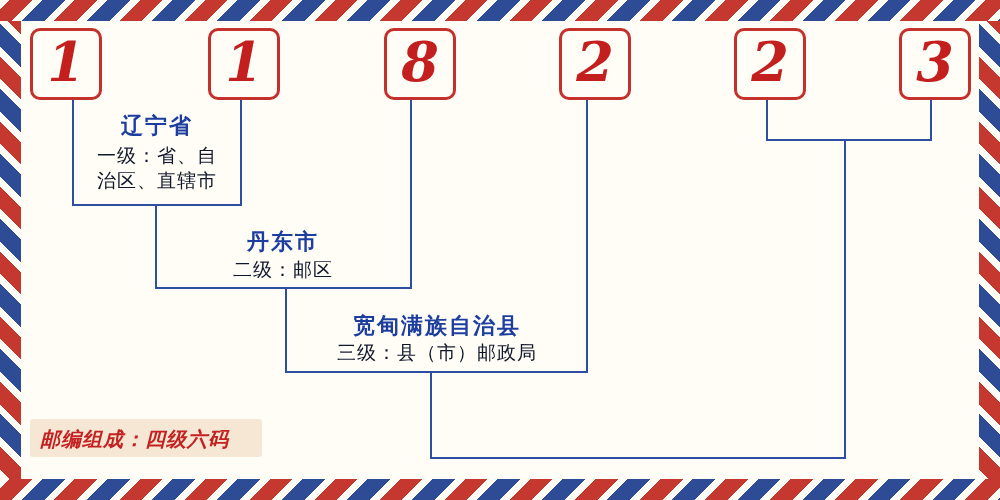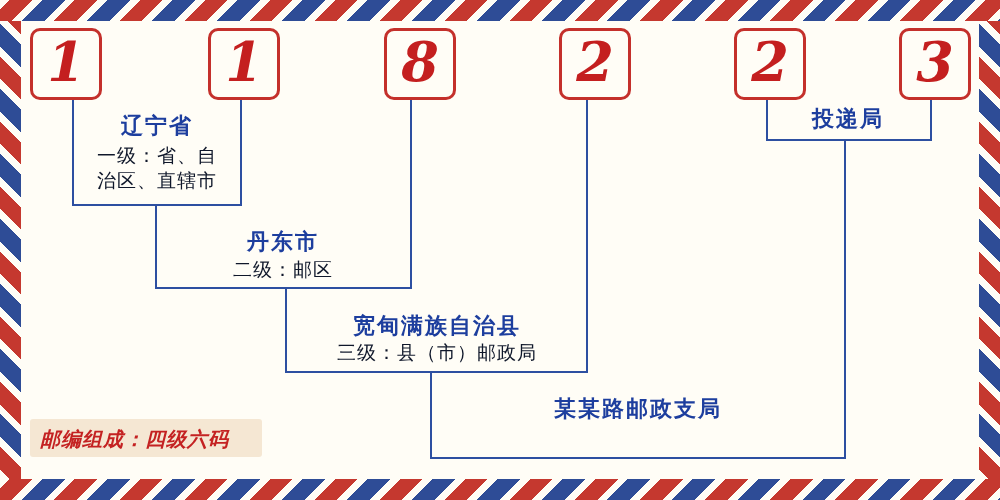--- a/index.html
+++ b/index.html
@@ -127,20 +127,18 @@
   <div class="lbl place" style="left:157px;top:111px">辽宁省</div>
   <div class="lbl desc" style="left:157px;top:143px">一级：省、自</div>
   <div class="lbl desc" style="left:157px;top:168px">治区、直辖市</div>
 
   <div class="lbl place" style="left:283px;top:227px">丹东市</div>
   <div class="lbl desc" style="left:283px;top:257px">二级：邮区</div>
 
   <div class="lbl place" style="left:437px;top:311px">宽甸满族自治县</div>
   <div class="lbl desc" style="left:437px;top:340px">三级：县（市）邮政局</div>
 
-  <div class="lbl place" style="left:638px;top:394px">某某路邮政支局</div>
 
-  <div class="lbl place" style="left:848px;top:104px">投递局</div>
 
   <div class="footer-band"></div>
   <div class="footer-text">邮编组成：四级六码</div>
 
 </div>
 
 </body></html>

